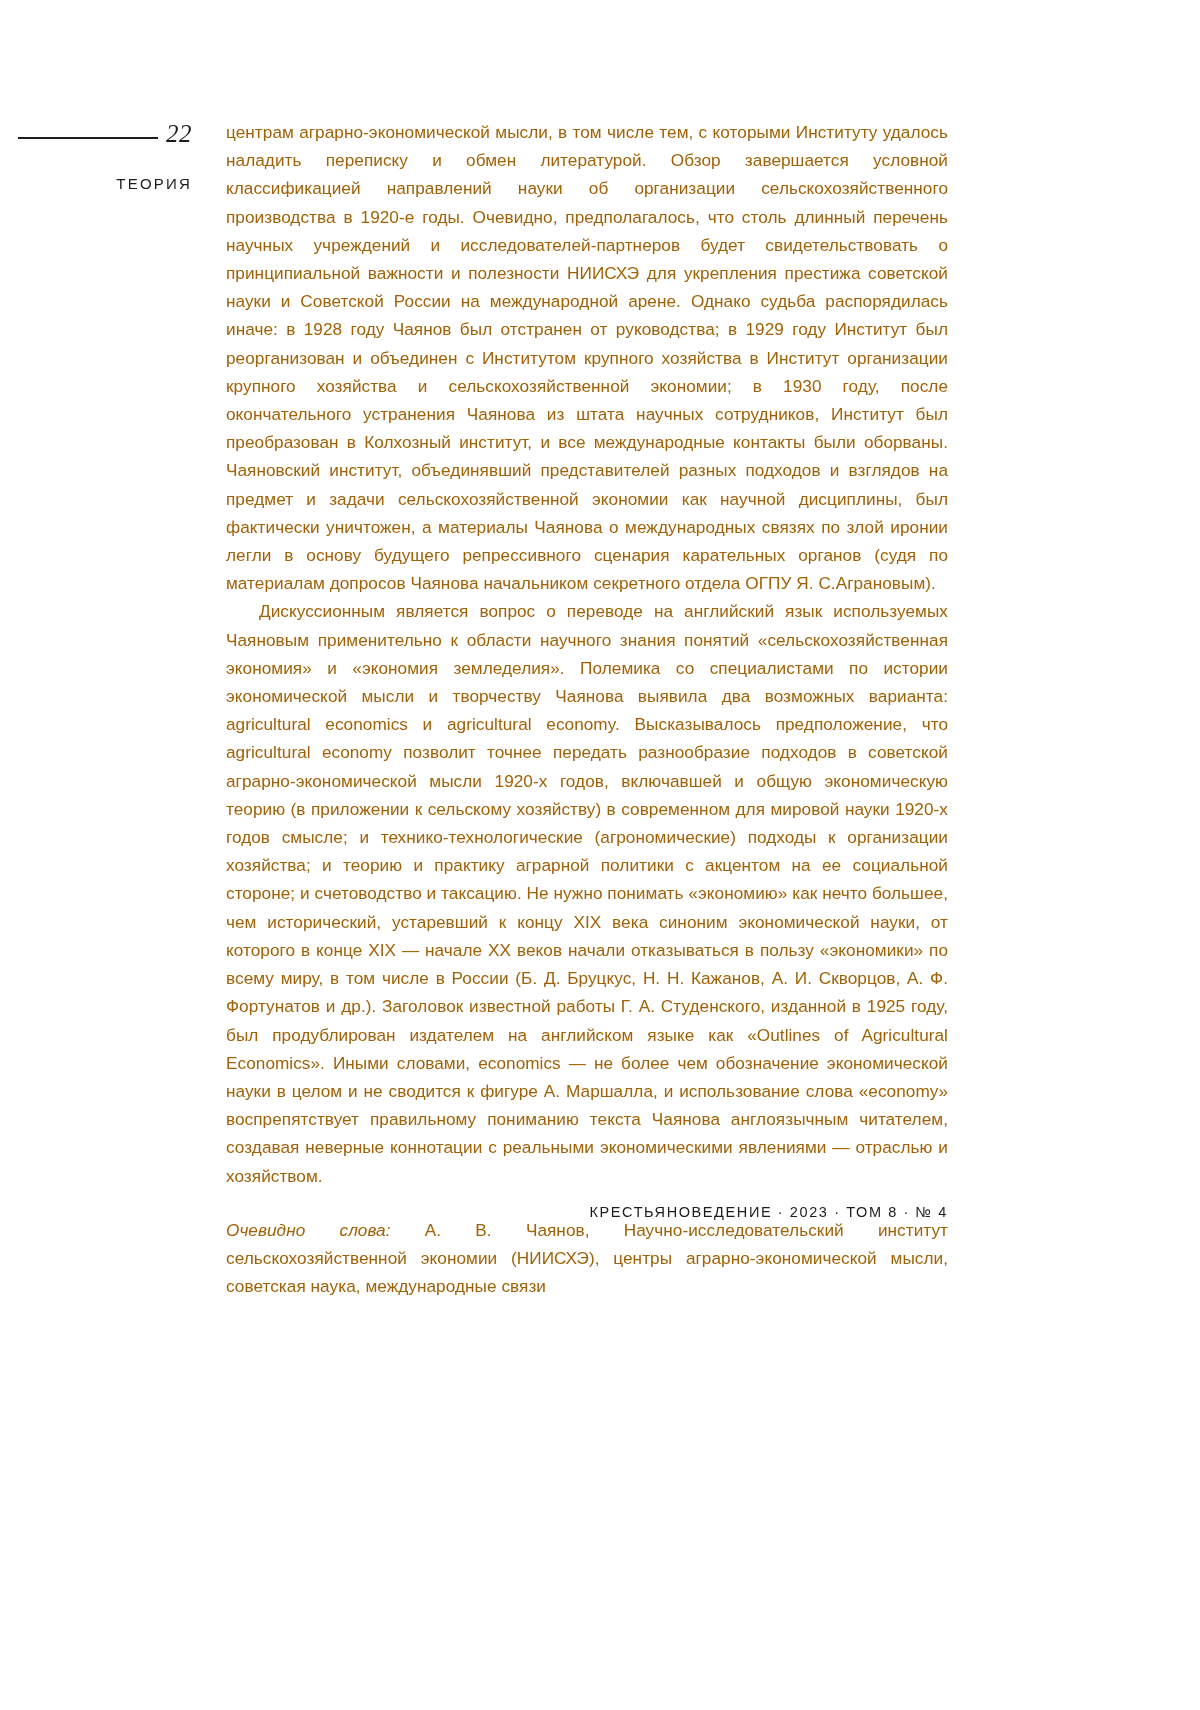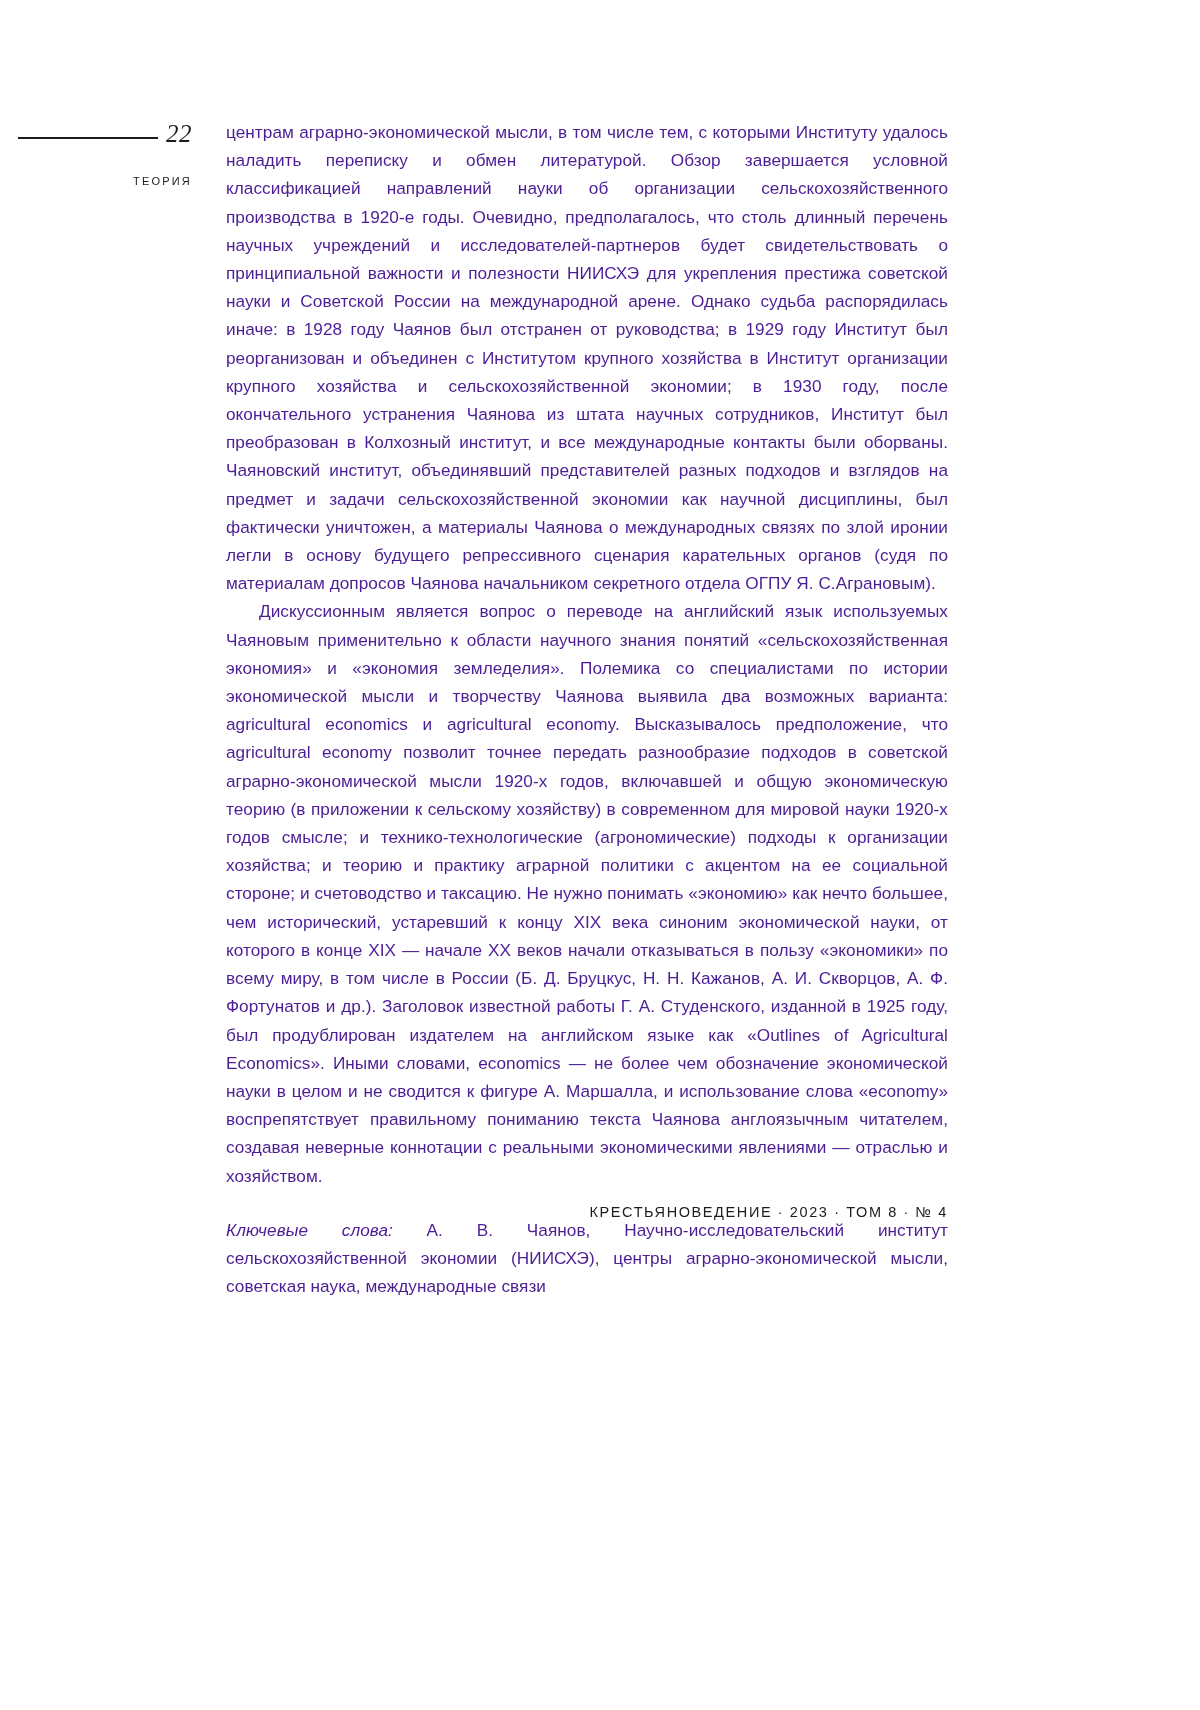--- a/index.html
+++ b/index.html
@@ -46,38 +46,38 @@
     font-family: "Liberation Serif", serif;
     font-style: italic;
     font-size: 25px;
     color: #1c1c1c;
     letter-spacing: 0.5px;
   }
   .section-label {
     position: absolute;
     right: 18px;
     top: 55px;
-    font-size: 11px;
+    font-size: 15px;
     letter-spacing: 2.2px;
     color: #1c1c1c;
   }
 
   
   .text-col {
     position: absolute;
     left: 226px;
     top: 118px;
     width: 722px;
   }
   .text-col p {
     margin: 0;
     font-size: 17.2px;
     line-height: 28.2px;
     text-align: justify;
-    color: #4c1d95;
+    color: #a16207;
     letter-spacing: 0.05px;
   }
   .indent {
     text-indent: 33px;
   }
   .kw {
     margin-top: 26px !important;
   }
   .kw em {
     font-style: italic;
@@ -102,18 +102,18 @@
 
   <div class="margin-col">
     <div class="rule"></div>
     <div class="page-number">22</div>
     <div class="section-label">ТЕОРИЯ</div>
   </div>
 
   <div class="text-col">
     <p>центрам аграрно-экономической мысли, в том числе тем, с которыми Институту удалось наладить переписку и обмен литературой. Обзор завершается условной классификацией направлений науки об организации сельскохозяйственного производства в 1920-е годы. Очевидно, предполагалось, что столь длинный перечень научных учреждений и исследователей-партнеров будет свидетельствовать о принципиальной важности и полезности НИИСХЭ для укрепления престижа советской науки и Советской России на международной арене. Однако судьба распорядилась иначе: в 1928 году Чаянов был отстранен от руководства; в 1929 году Институт был реорганизован и объединен с Институтом крупного хозяйства в Институт организации крупного хозяйства и сельскохозяйственной экономии; в 1930 году, после окончательного устранения Чаянова из штата научных сотрудников, Институт был преобразован в Колхозный институт, и все международные контакты были оборваны. Чаяновский институт, объединявший представителей разных подходов и взглядов на предмет и задачи сельскохозяйственной экономии как научной дисциплины, был фактически уничтожен, а материалы Чаянова о международных связях по злой иронии легли в основу будущего репрессивного сценария карательных органов (судя по материалам допросов Чаянова начальником секретного отдела ОГПУ Я. С.Аграновым).</p>
     <p class="indent">Дискуссионным является вопрос о переводе на английский язык используемых Чаяновым применительно к области научного знания понятий «сельскохозяйственная экономия» и «экономия земледелия». Полемика со специалистами по истории экономической мысли и творчеству Чаянова выявила два возможных варианта: agricultural economics и agricultural economy. Высказывалось предположение, что agricultural economy позволит точнее передать разнообразие подходов в советской аграрно-экономической мысли 1920-х годов, включавшей и общую экономическую теорию (в приложении к сельскому хозяйству) в современном для мировой науки 1920-х годов смысле; и технико-технологические (агрономические) подходы к организации хозяйства; и теорию и практику аграрной политики с акцентом на ее социальной стороне; и счетоводство и таксацию. Не нужно понимать «экономию» как нечто большее, чем исторический, устаревший к концу XIX века синоним экономической науки, от которого в конце XIX — начале XX веков начали отказываться в пользу «экономики» по всему миру, в том числе в России (Б. Д. Бруцкус, Н. Н. Кажанов, А. И. Скворцов, А. Ф. Фортунатов и др.). Заголовок известной работы Г. А. Студенского, изданной в 1925 году, был продублирован издателем на английском языке как «Outlines of Agricultural Economics». Иными словами, economics — не более чем обозначение экономической науки в целом и не сводится к фигуре А. Маршалла, и использование слова «economy» воспрепятствует правильному пониманию текста Чаянова англоязычным читателем, создавая неверные коннотации с реальными экономическими явлениями — отраслью и хозяйством.</p>
-    <p class="kw"><em>Ключевые слова:</em><span> А. В. Чаянов, Научно-исследовательский институт сельскохозяйственной экономии (НИИСХЭ), центры аграрно-экономической мысли, советская наука, международные связи</span></p>
+    <p class="kw"><em>Очевидно слова:</em><span> А. В. Чаянов, Научно-исследовательский институт сельскохозяйственной экономии (НИИСХЭ), центры аграрно-экономической мысли, советская наука, международные связи</span></p>
   </div>
 
   <div class="footer">КРЕСТЬЯНОВЕДЕНИЕ · 2023 · ТОМ 8 · № 4</div>
 
 </div>
 
 </body></html>

